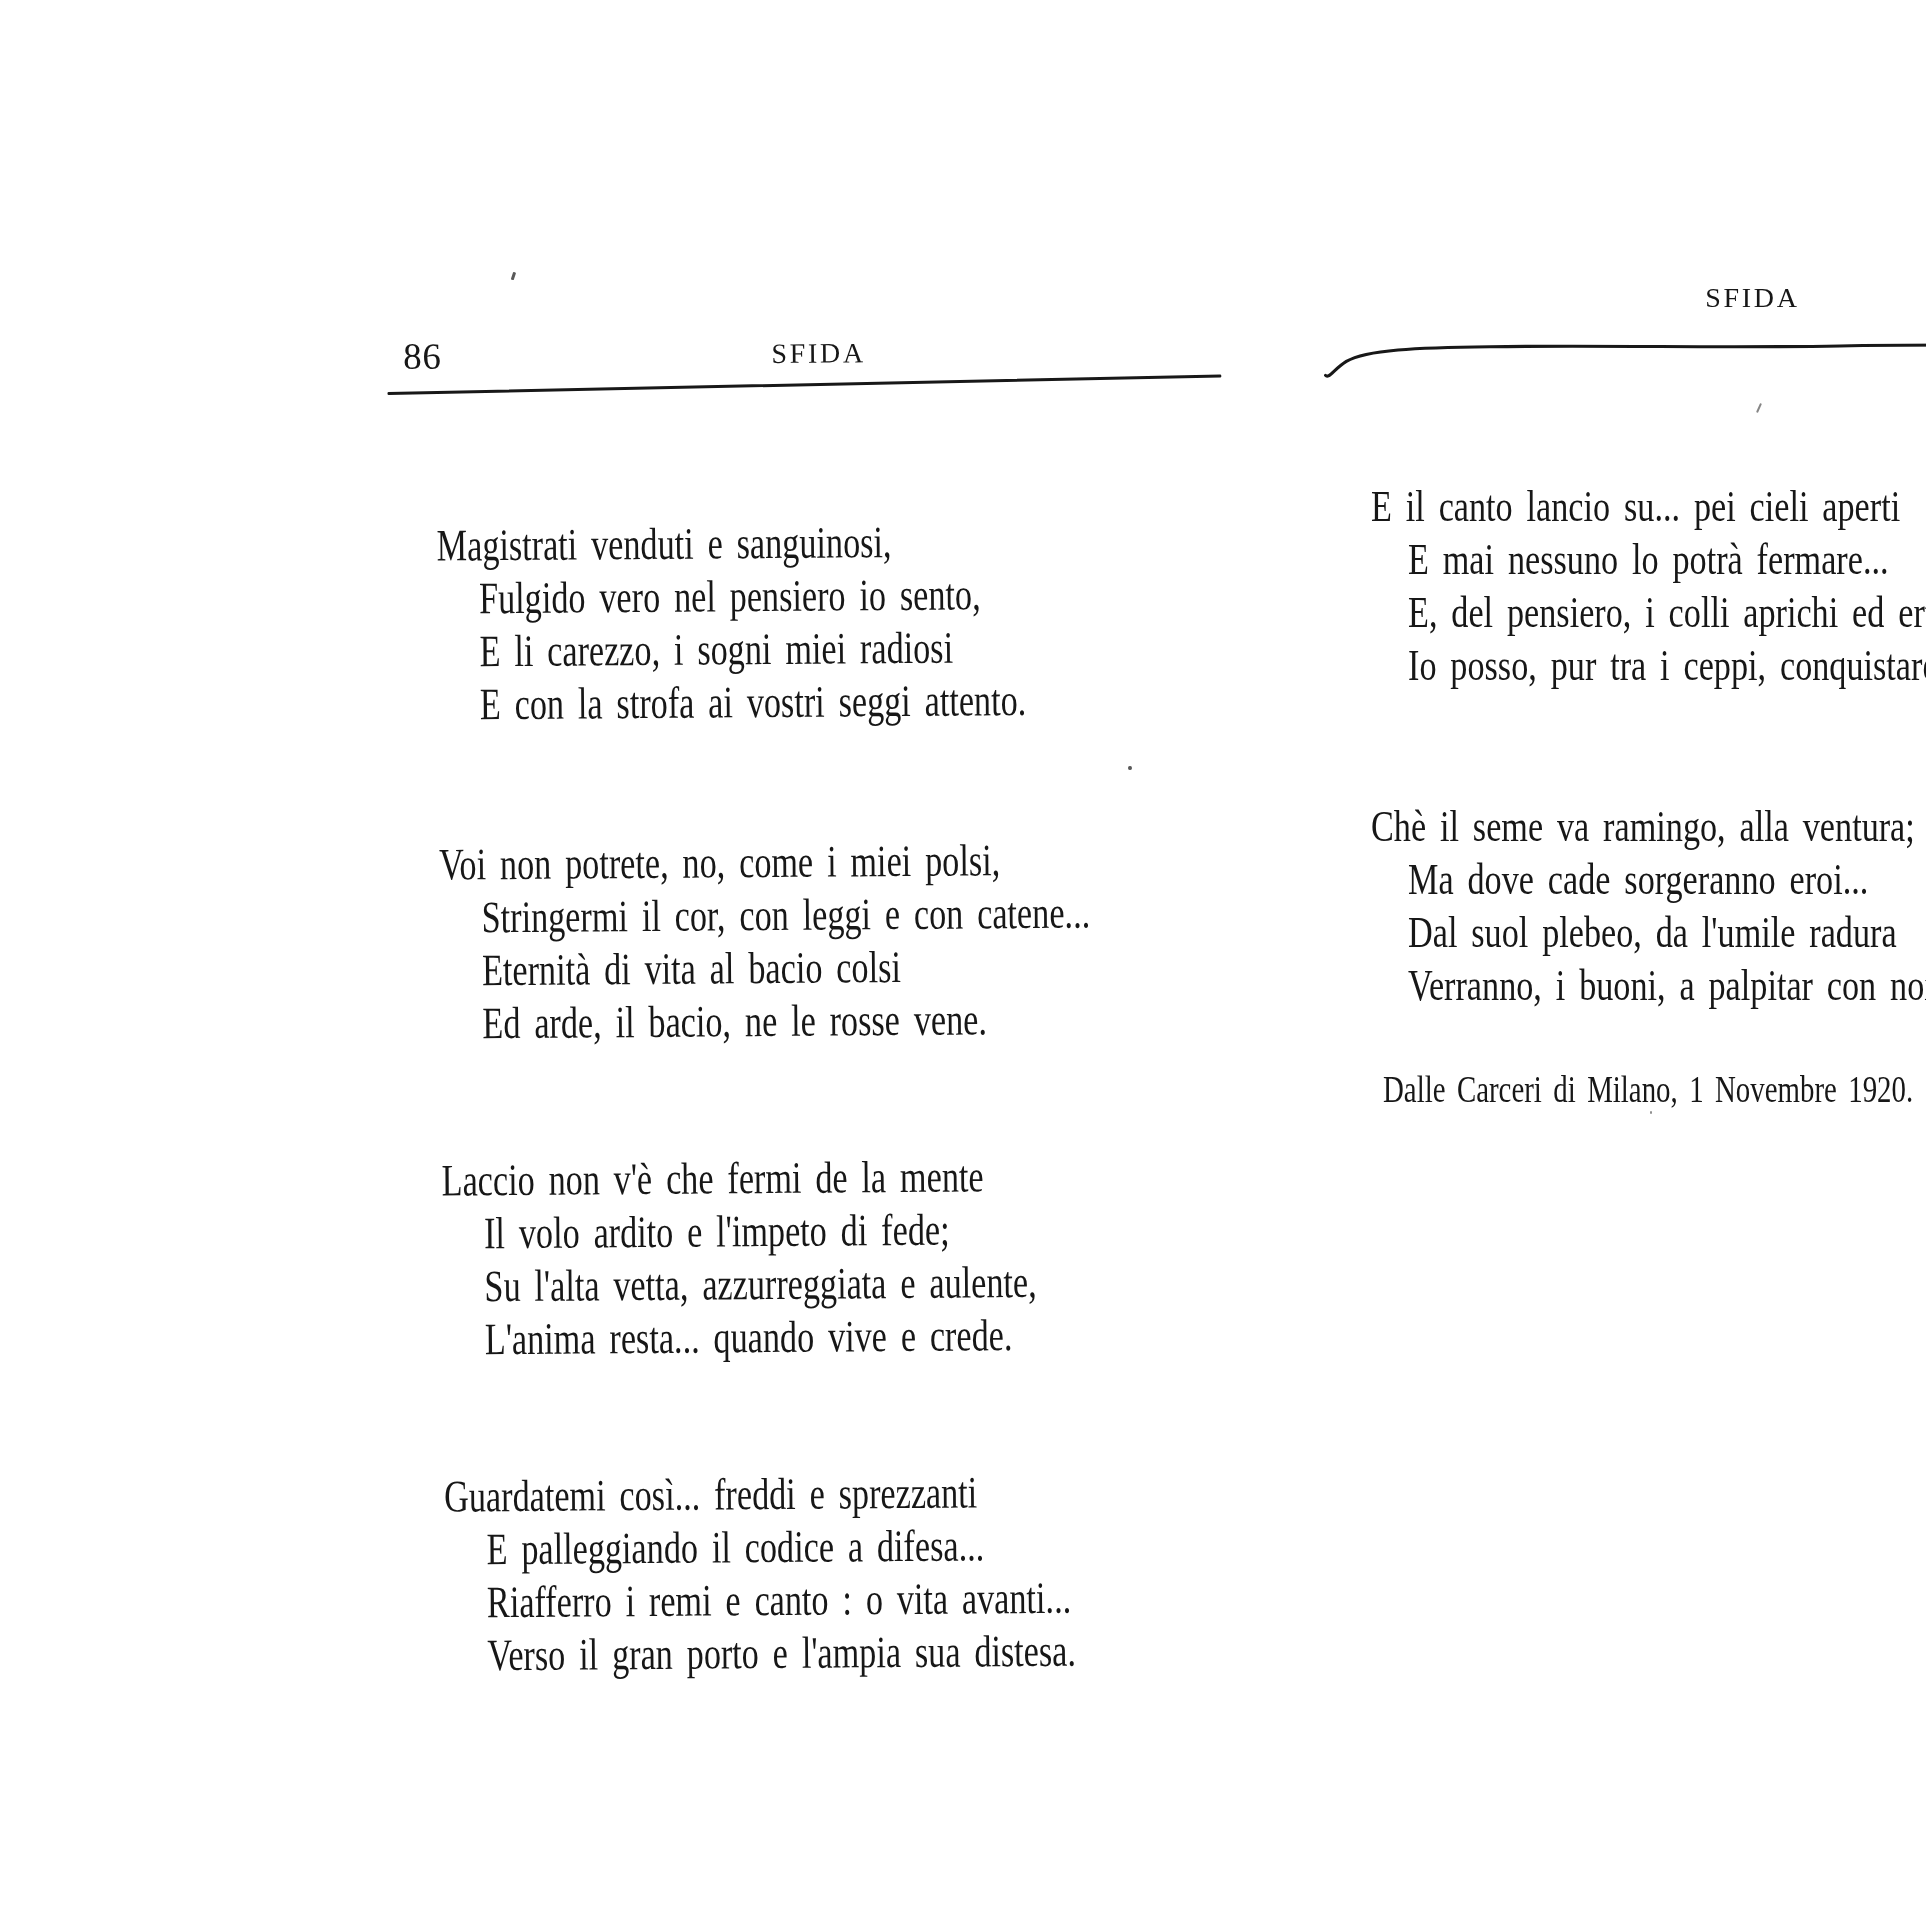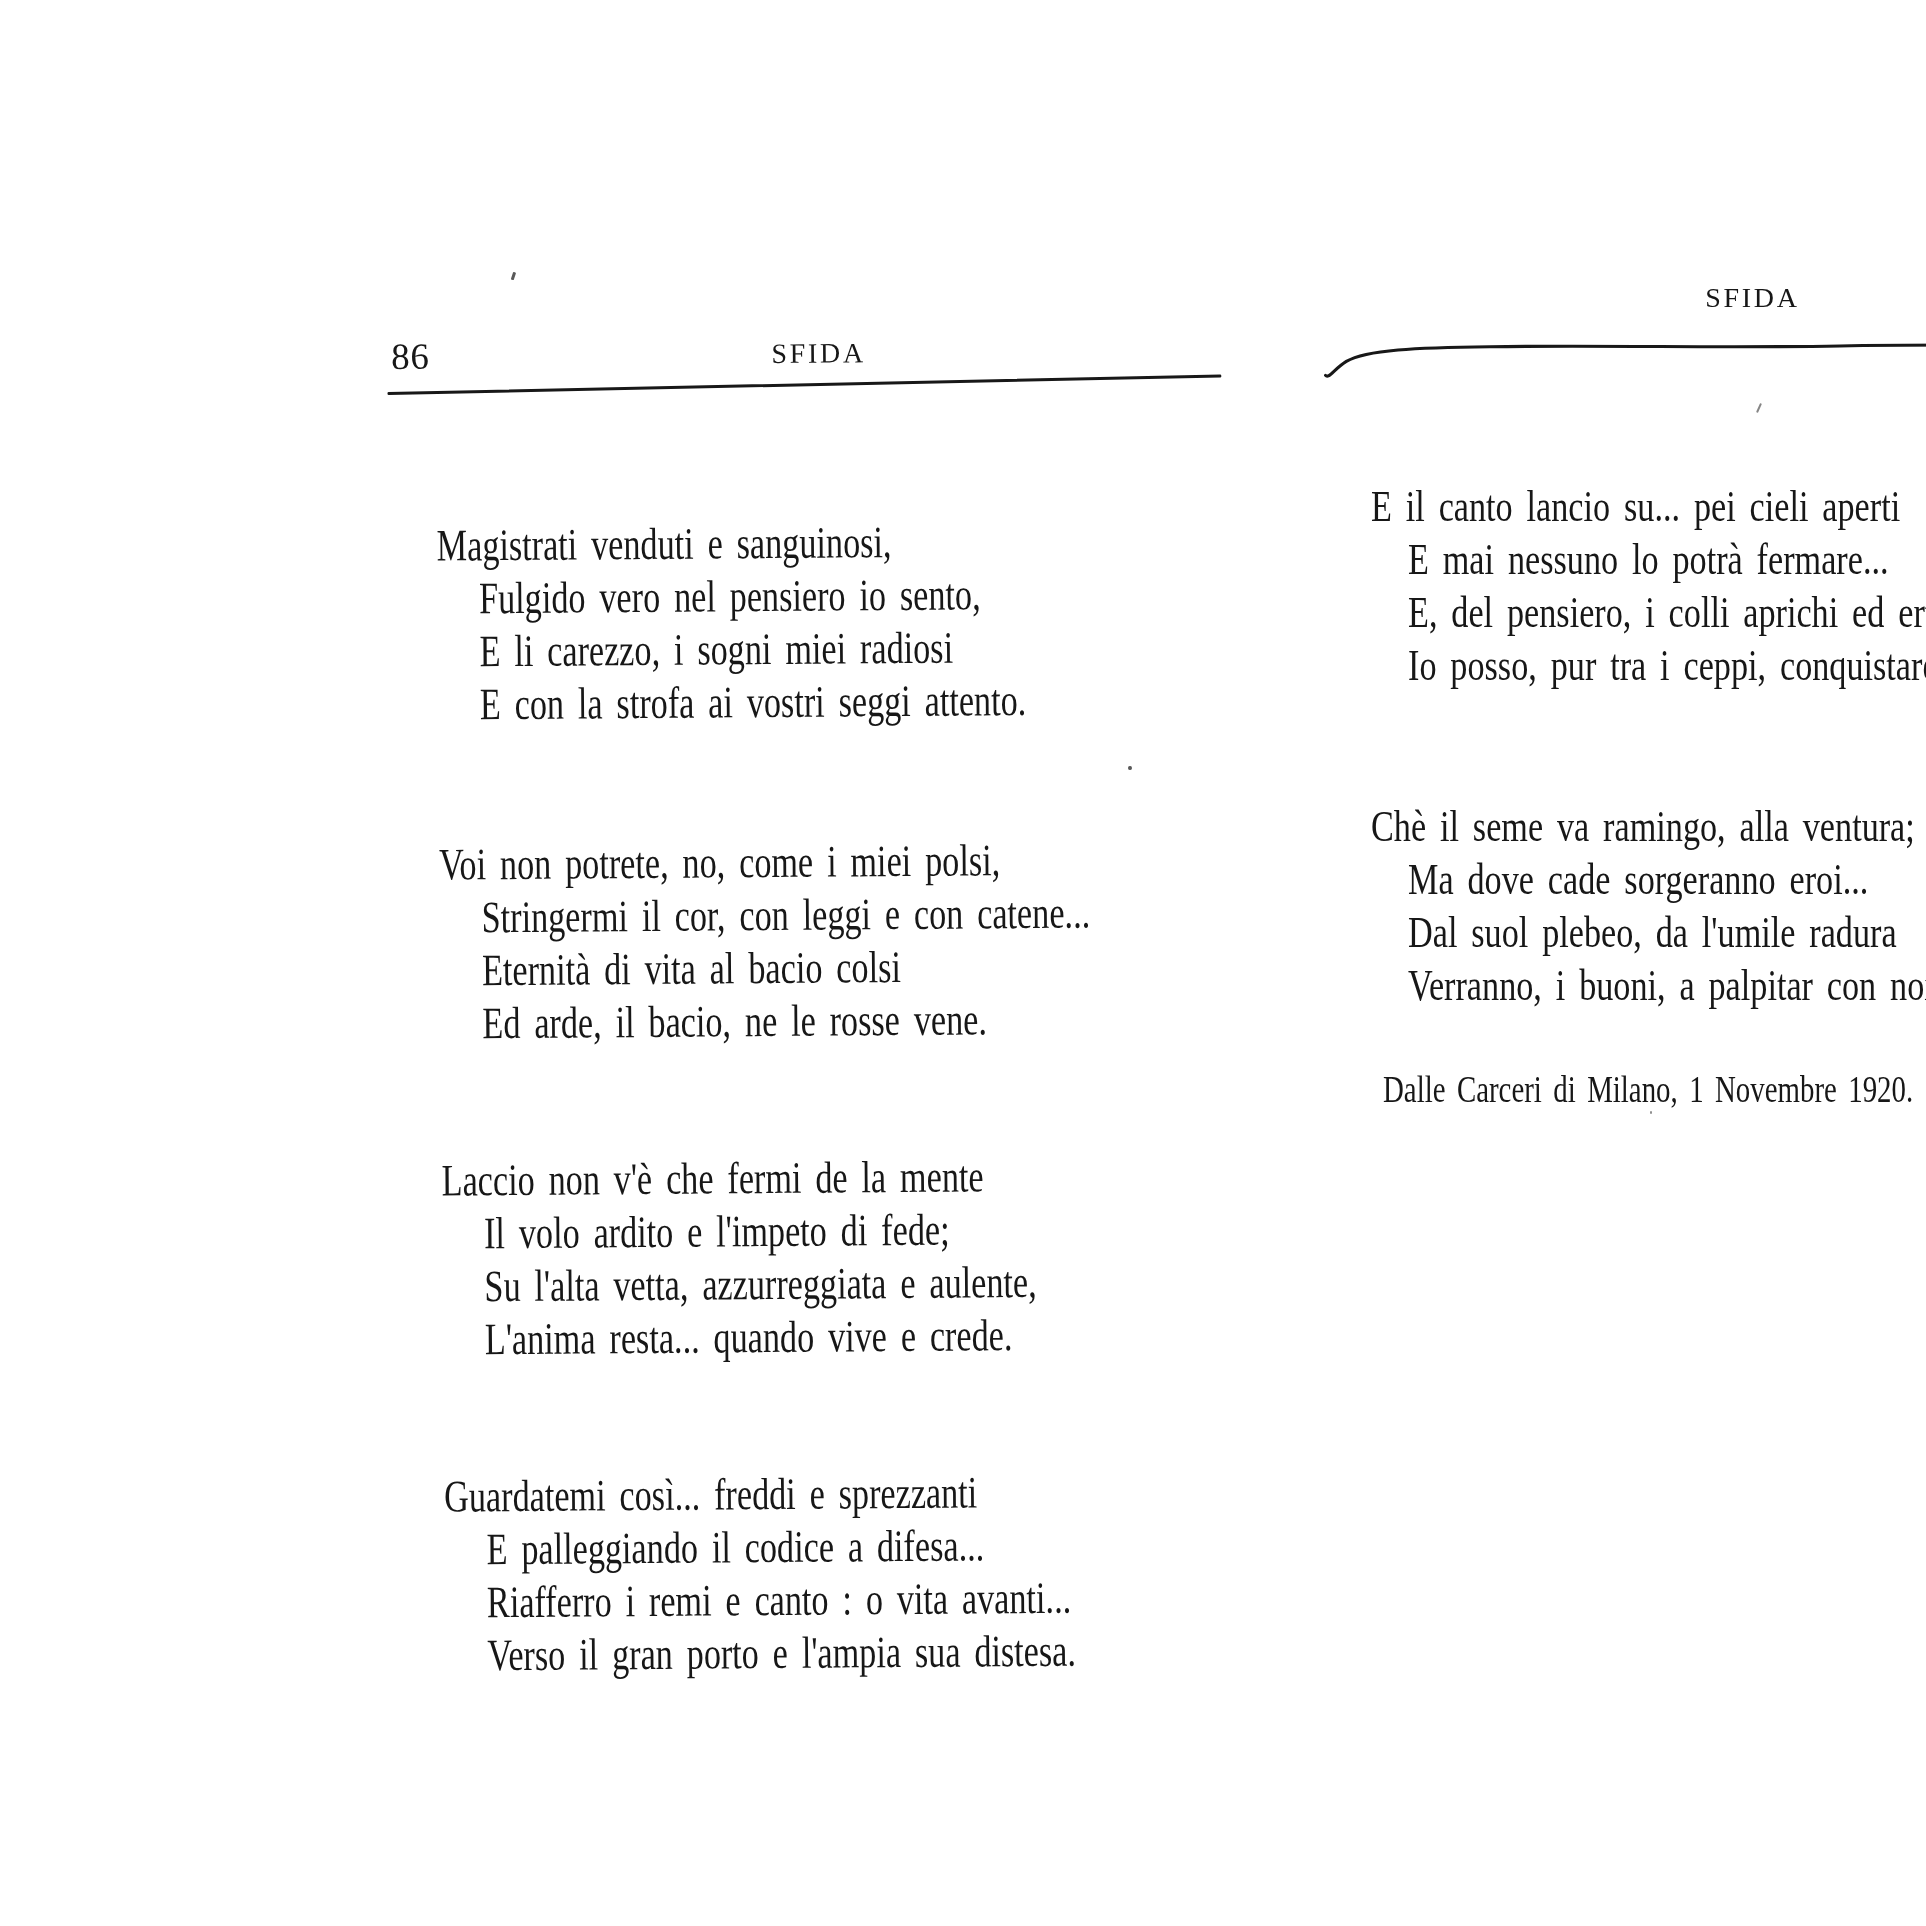--- a/index.html
+++ b/index.html
@@ -31,21 +31,21 @@
     top: 270px;
     width: 882px;
     height: 1002px;
   }
   .page-number {
     position: absolute;
     font-size: 37px;
     letter-spacing: 0.8px;
   }
   #left-page .page-number {
-    left: 4px;
+    left: 16px;
     top: 3.9px;
     text-align: right;
   }
   .running-title {
     position: absolute;
     left: 0;
     width: 863px;
     text-align: center;
     font-size: 28px;
     letter-spacing: 2.7px;

